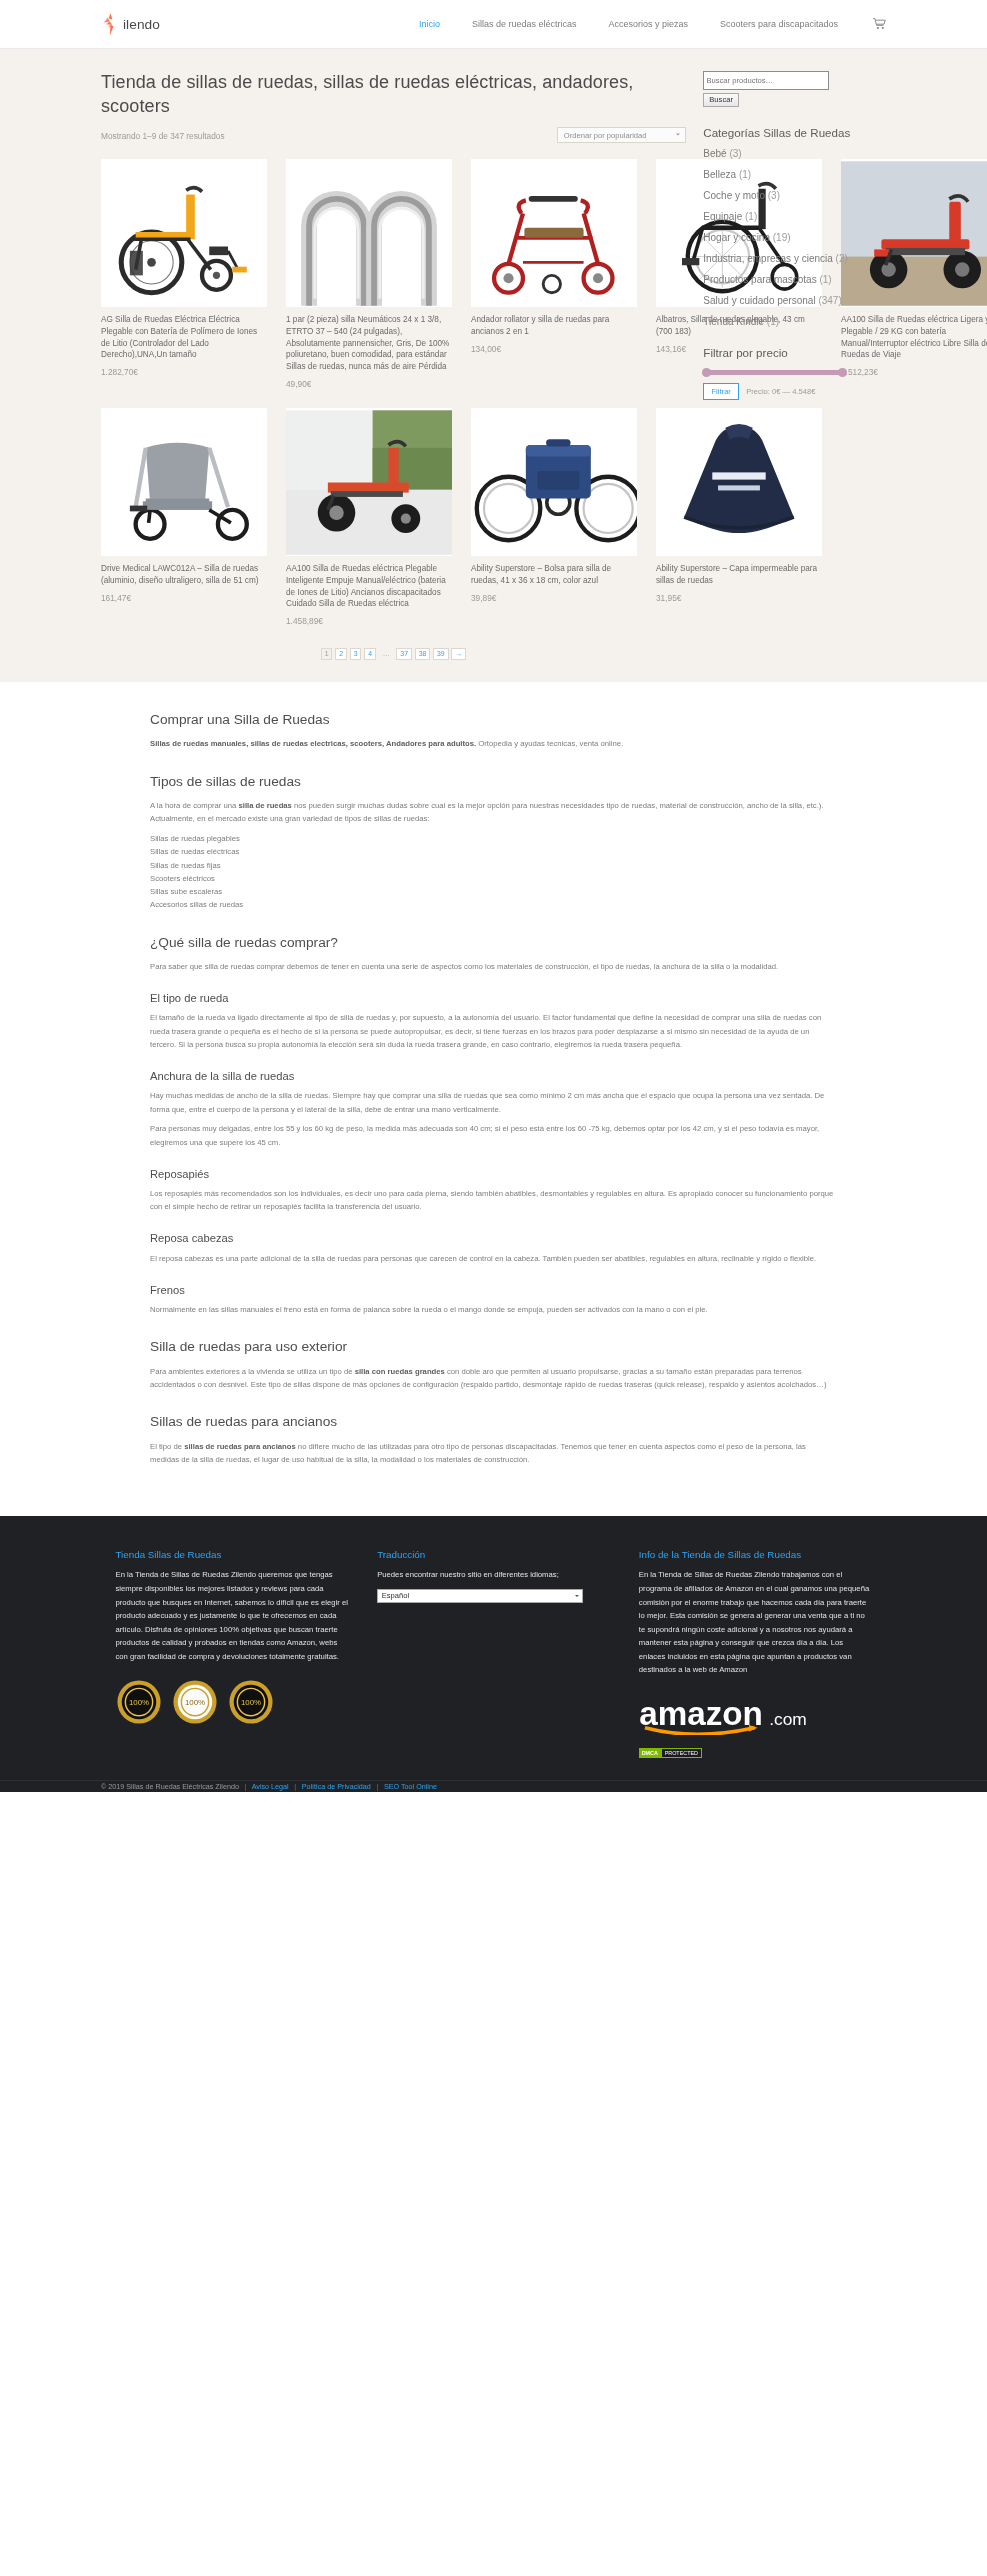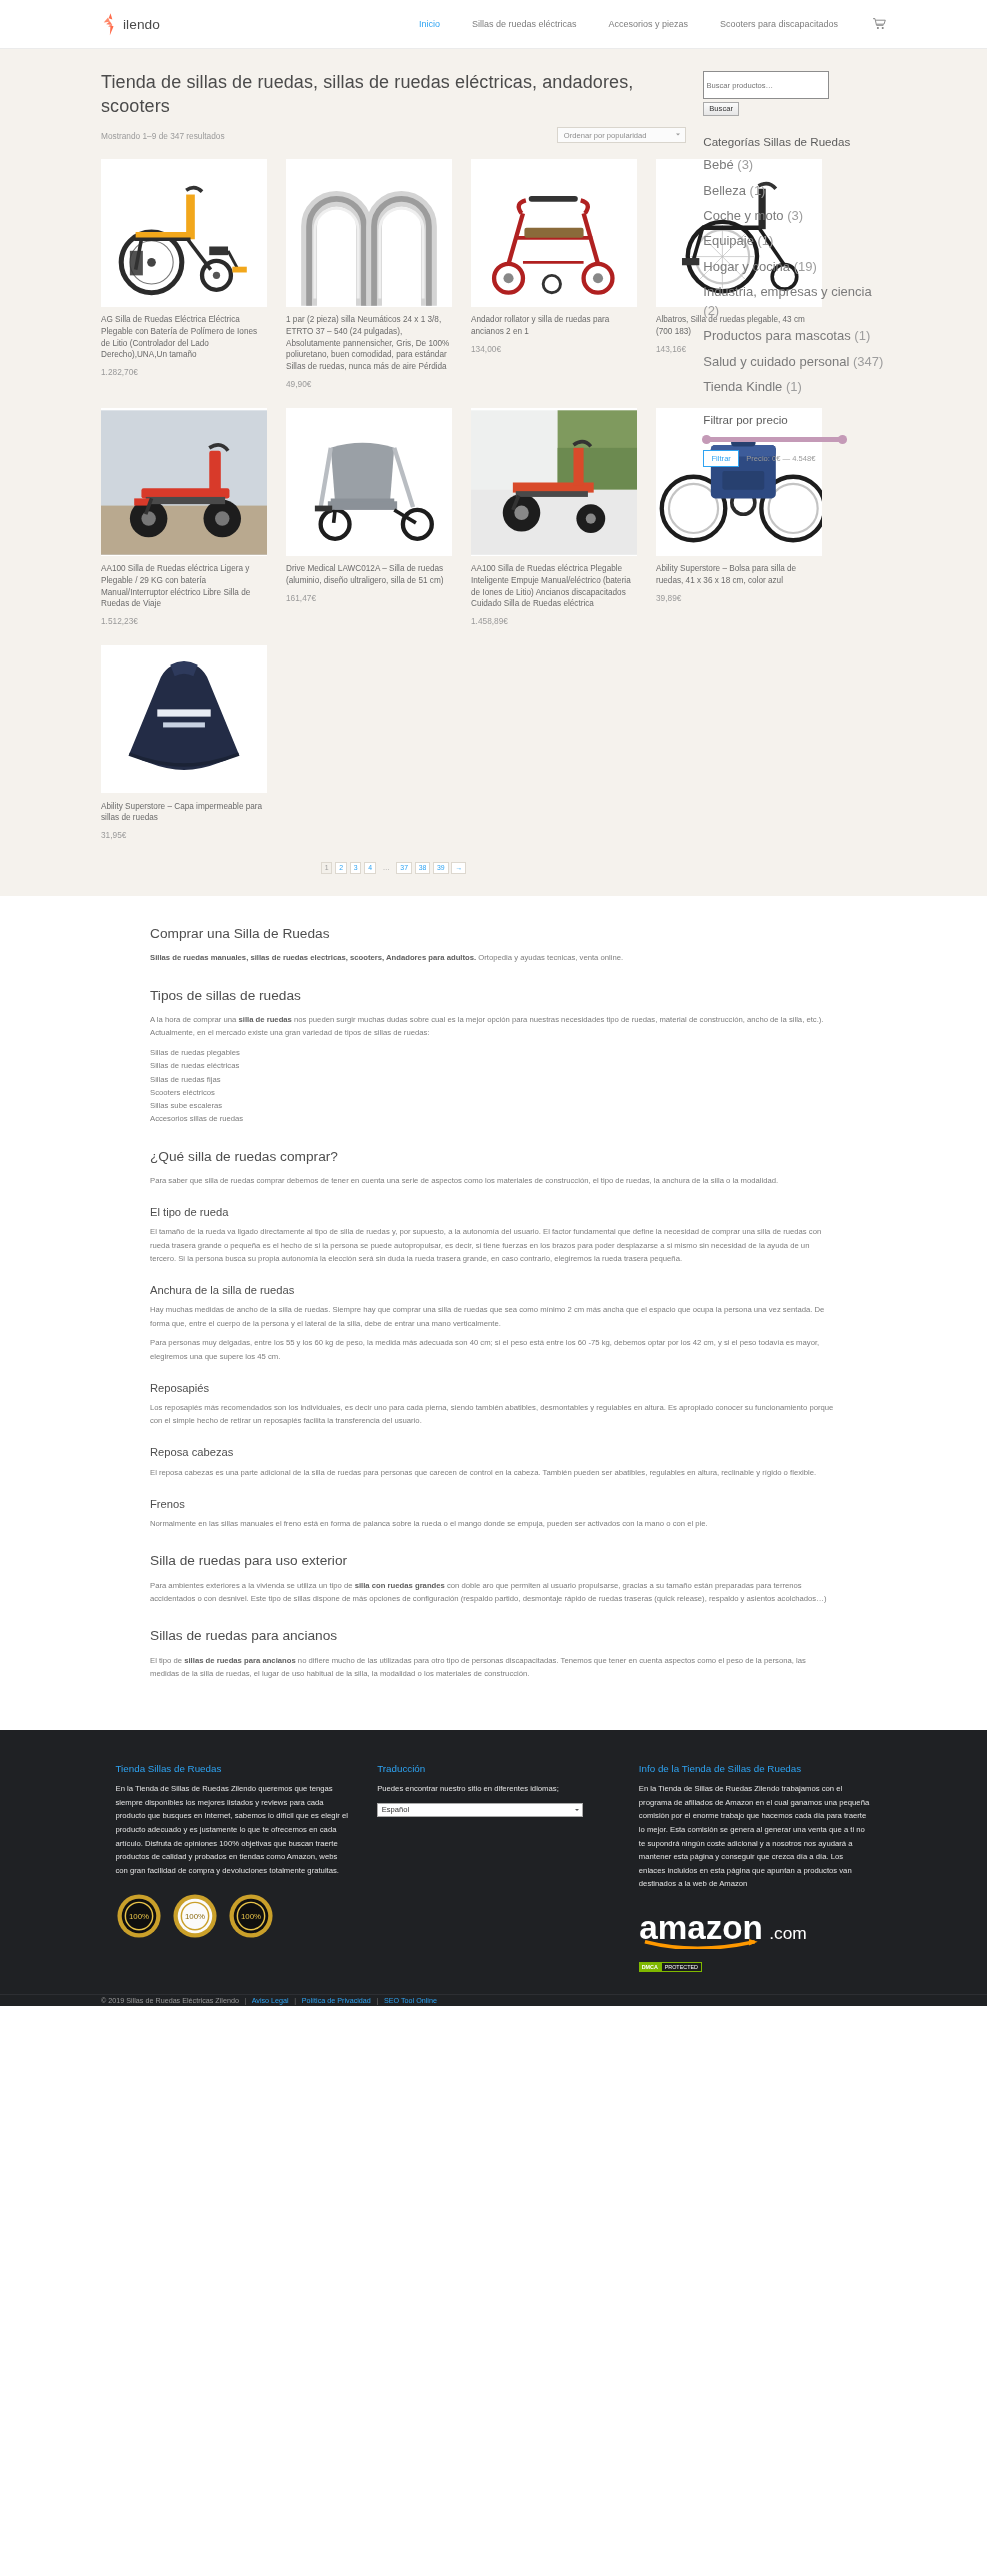--- a/index.html
+++ b/index.html
@@ -76,21 +76,21 @@
     width: 0; height: 0;
     border-left: 2.5px solid transparent;
     border-right: 2.5px solid transparent;
     border-top: 2.9px solid #9b9b9b;
     transform: translateY(-1.4px);
   }
 
   
   .products {
     display: grid;
-    grid-template-columns: repeat(4, 1fr);
+    grid-template-columns: repeat(5, 1fr);
     column-gap: 19px;
     row-gap: 19px;
   }
   .product { }
   .product-thumb {
     background: #ffffff;
     height: 148px;
     display: flex;
     align-items: center;
     justify-content: center;
@@ -122,21 +122,21 @@
     justify-content: center;
     line-height: 1;
   }
   .page-num.current { color: #9b9b9b; background: #f3f0ea; }
   .page-num.dots { border-color: transparent; background: transparent; color: #9b9b9b; }
 
   
   .search-row { margin-bottom: 4.3px; }
   .search-input {
     width: 126px;
-    height: 28px;
+    height: 19px;
     border: 0.7px solid #8d8d8d;
     background: #fff;
     font-size: 7.6px;
     color: #777;
     padding: 0 2.2px;
     font-family: "Liberation Sans", sans-serif;
   }
   .search-btn {
     margin-top: 2.9px;
     height: 13.7px;
@@ -148,21 +148,21 @@
     font-family: "Liberation Sans", sans-serif;
   }
   .widget-title {
     font-size: 11.6px;
     color: #5d5d5d;
     font-weight: normal;
     line-height: 1.26;
     margin: 19px 0 7.2px 0;
   }
   .cat-list { list-style: none; }
-  .cat-list li { margin-bottom: 6.5px; font-size: 13px; line-height: 1.45; }
+  .cat-list li { margin-bottom: 6.5px; font-size: 10px; line-height: 1.45; }
   .cat-list a { color: #7b7b7b; text-decoration: none; }
   .cat-list .count { color: #9d9d9d; }
 
   .price-widget { margin-top: 16px; }
   .price-title { font-size: 11.6px; color: #5d5d5d; font-weight: normal; margin-bottom: 7.2px; }
   .price-slider {
     position: relative;
     height: 4.3px;
     background: #c49ab7;
     border-radius: 2.2px;

